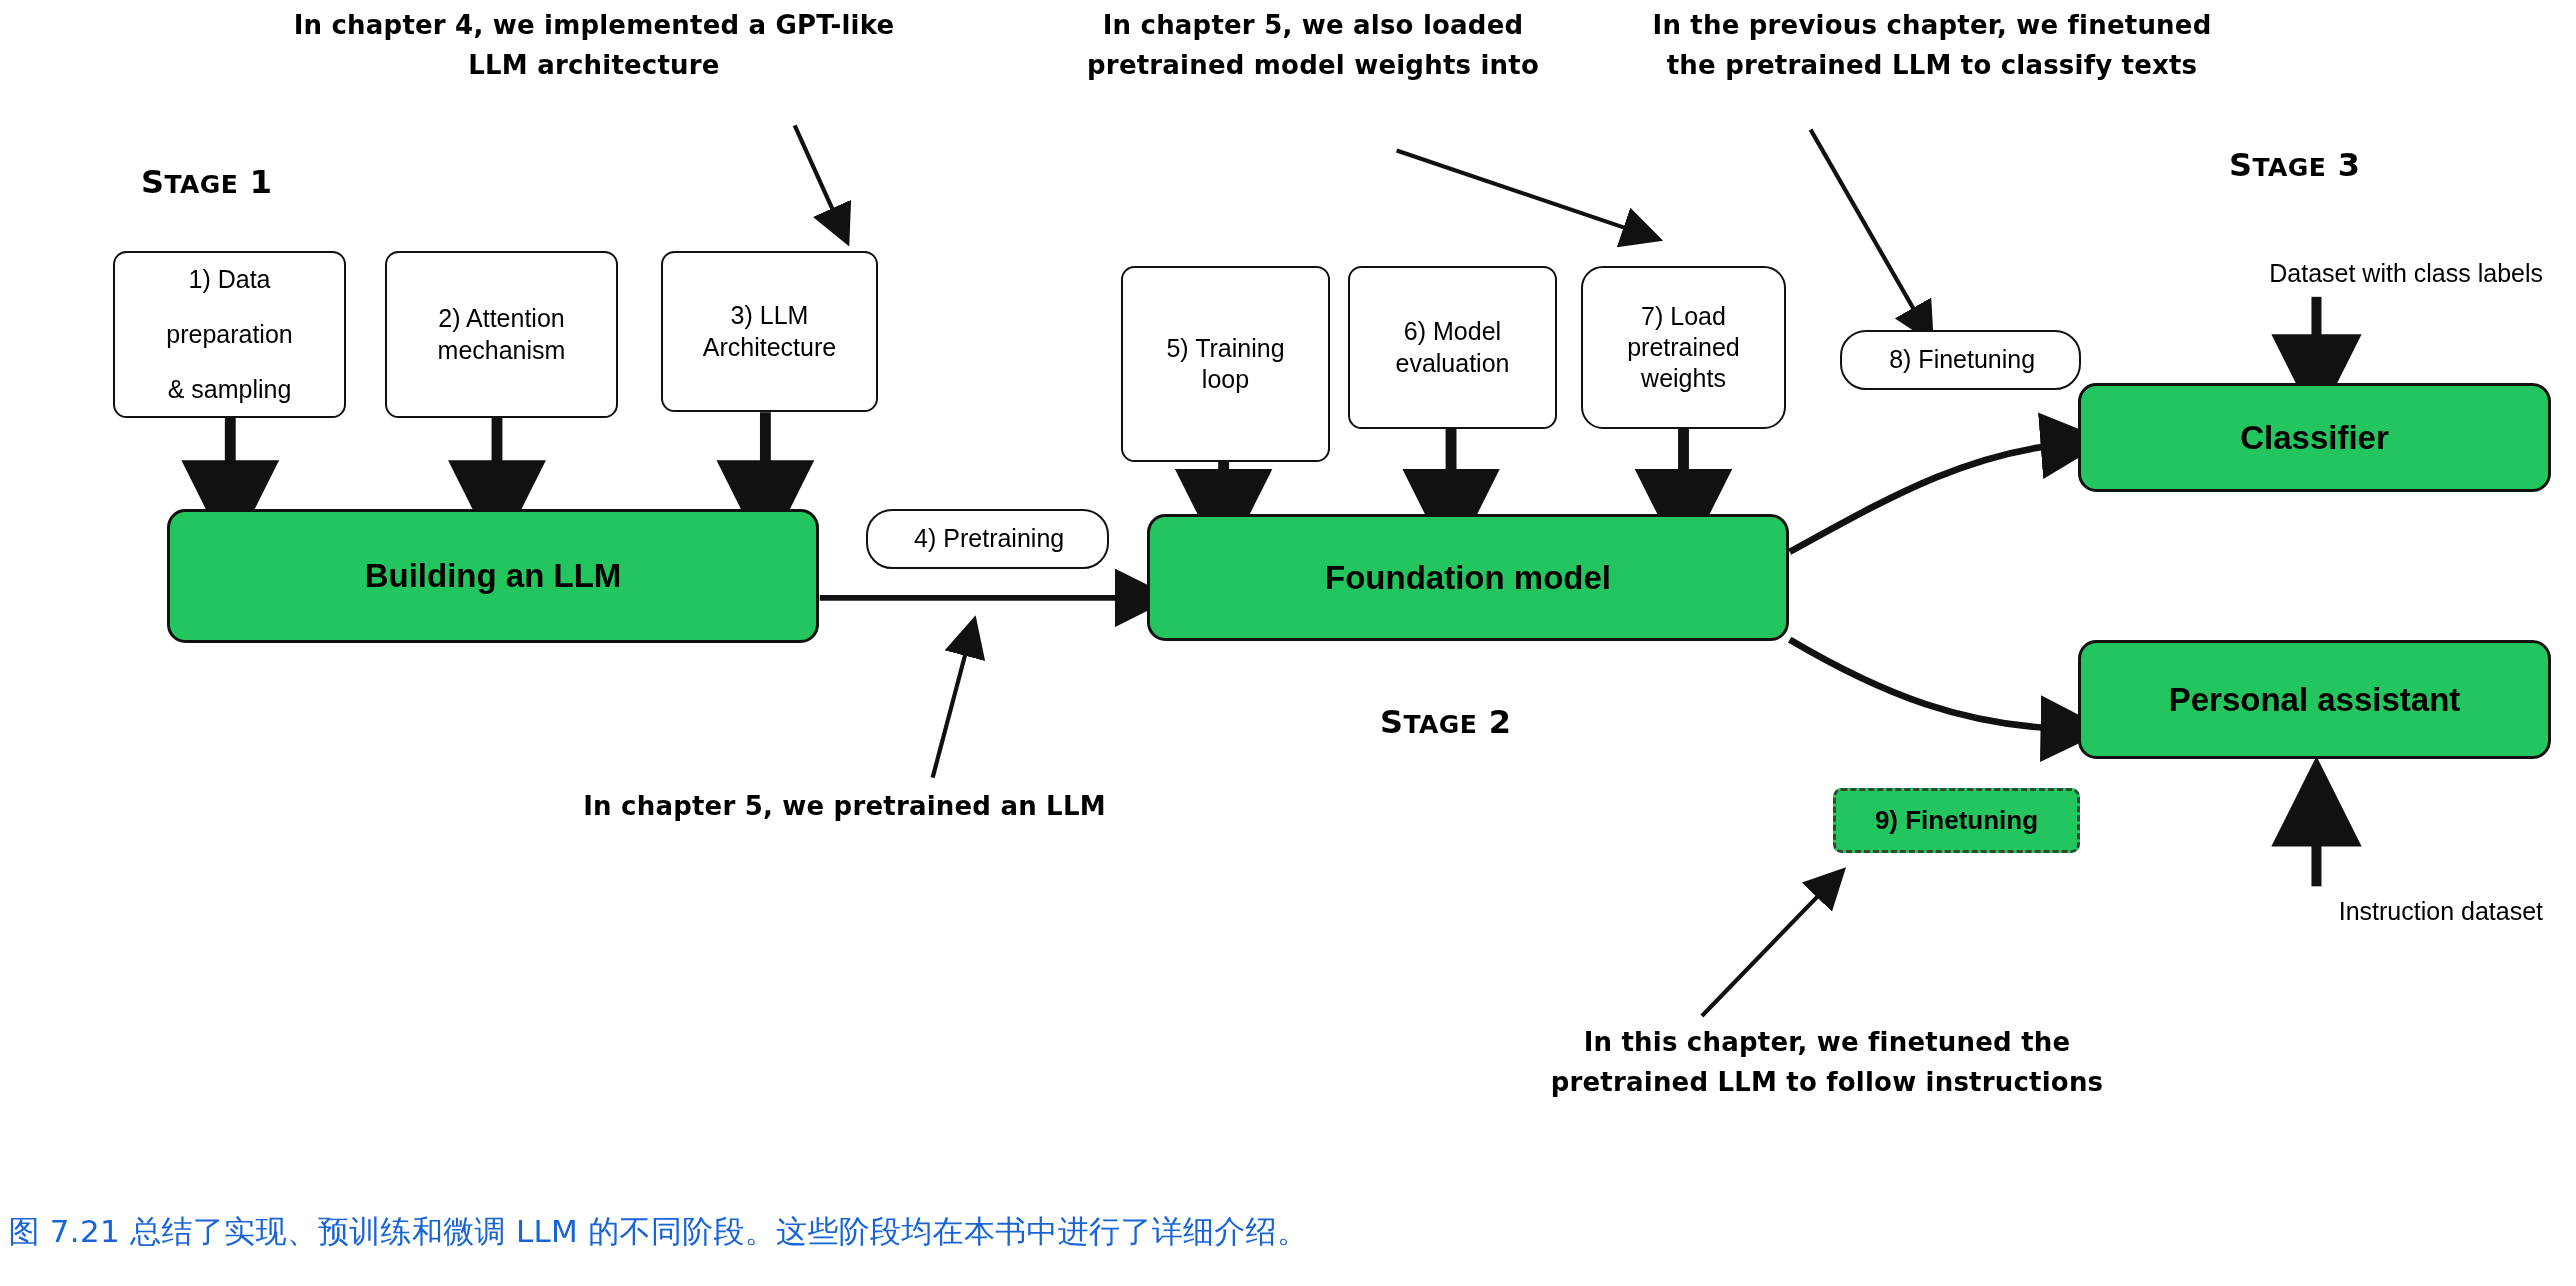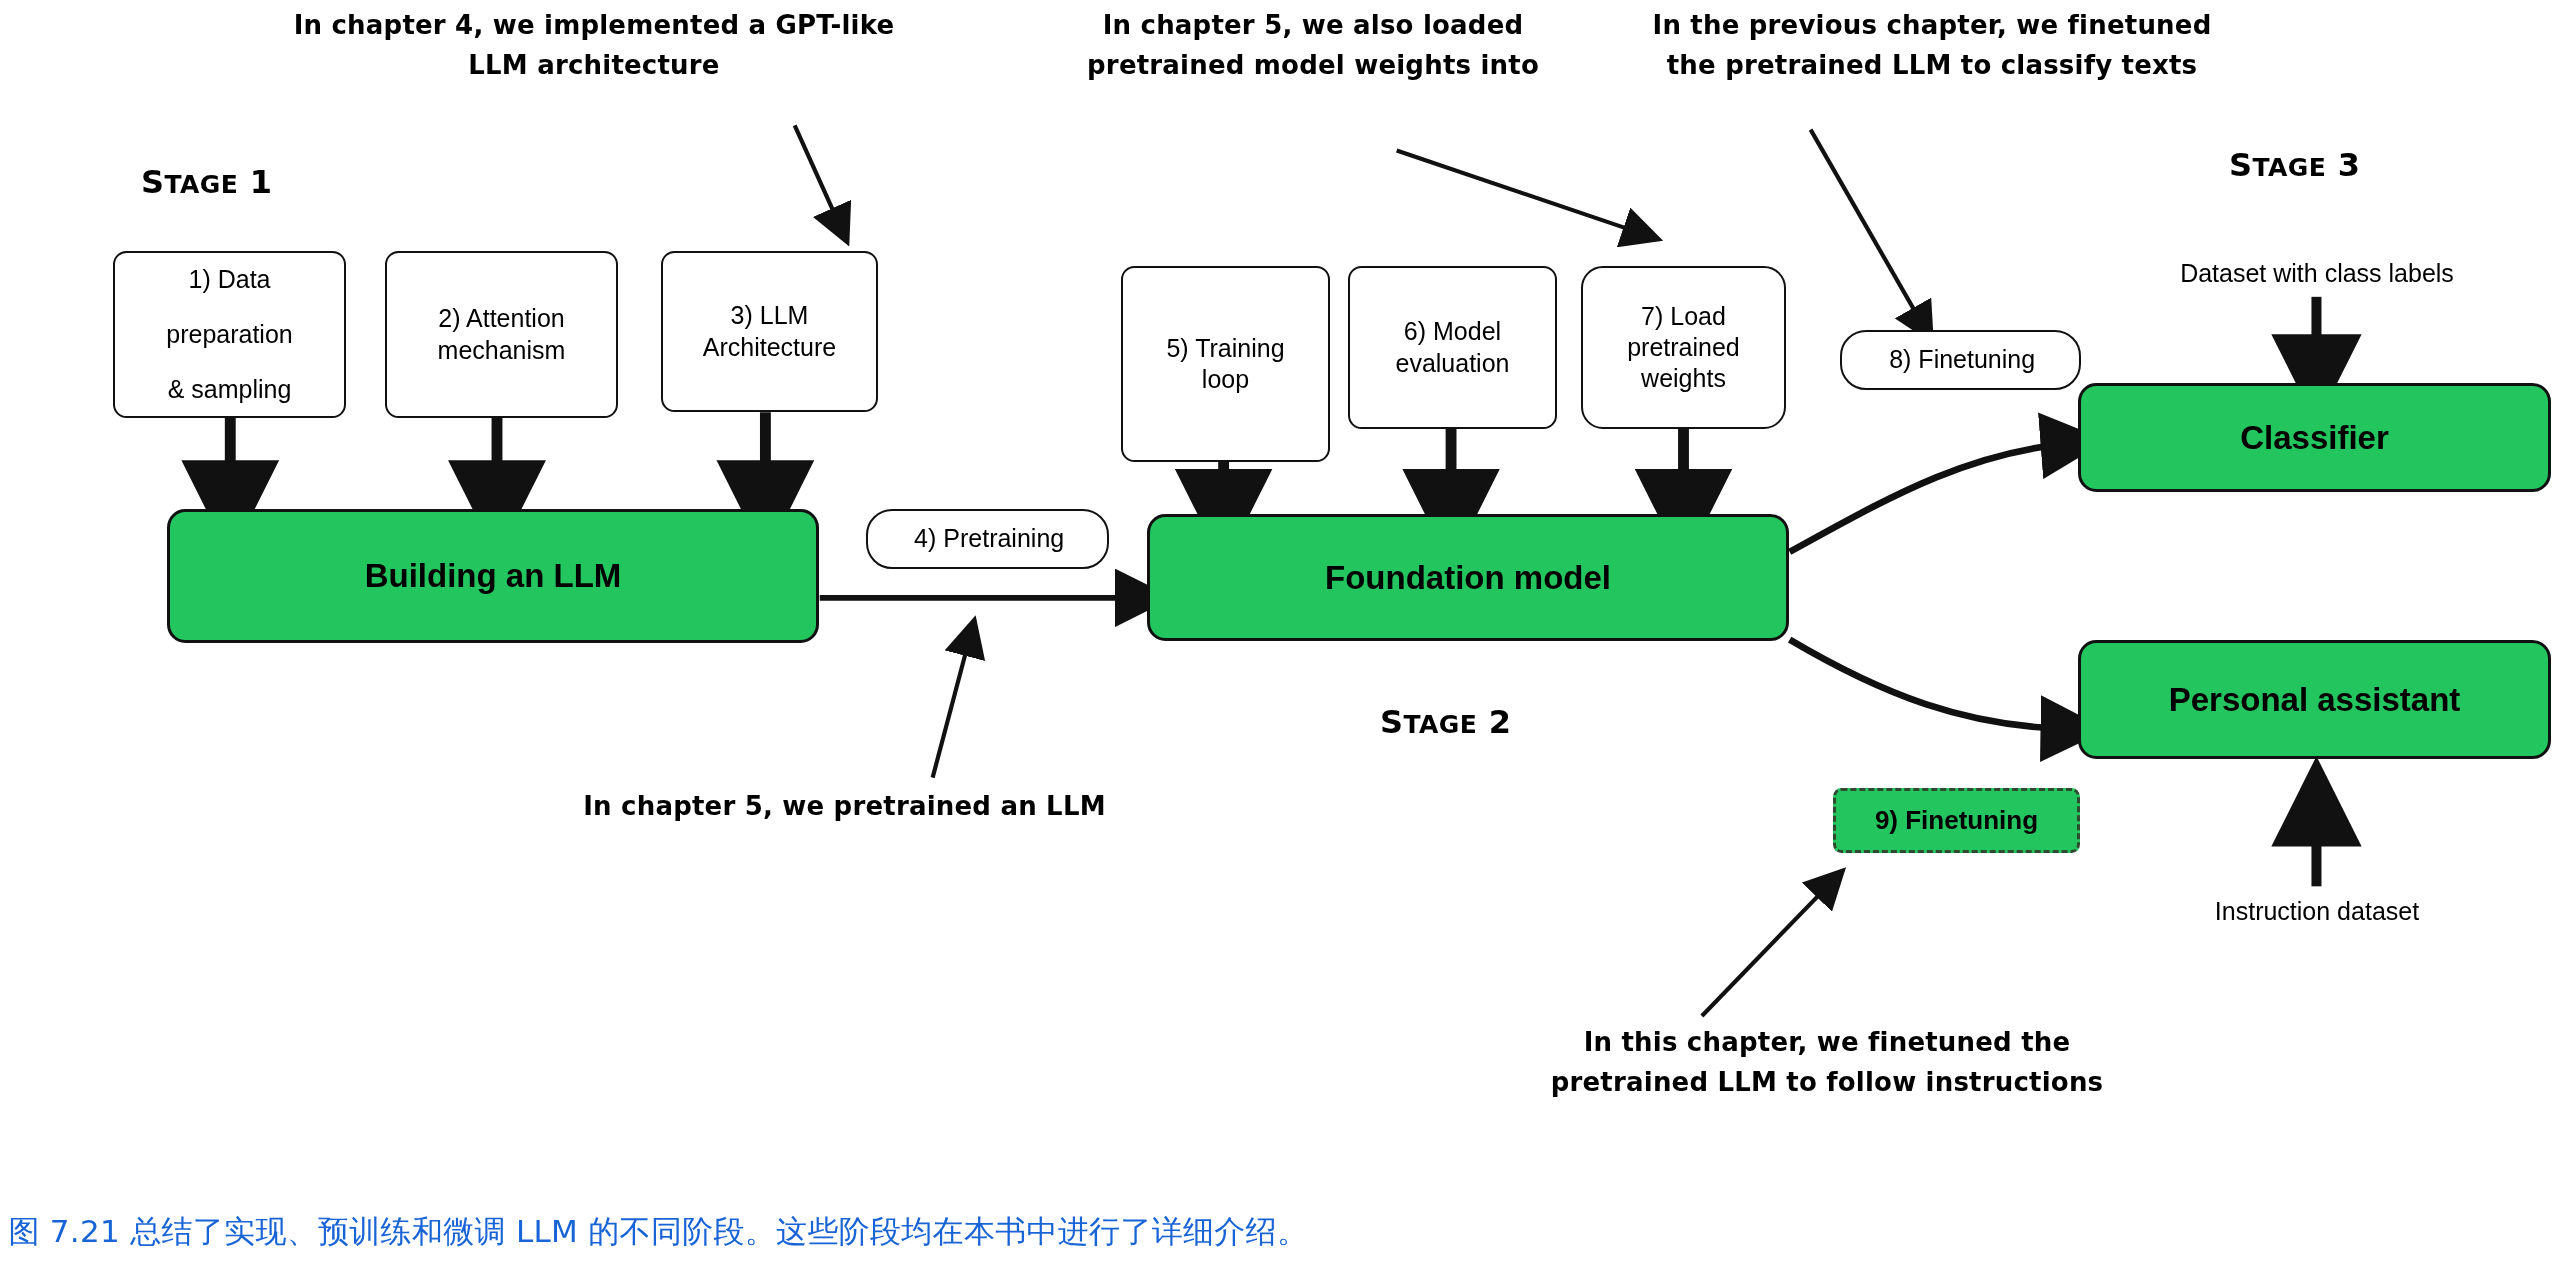--- a/index.html
+++ b/index.html
@@ -77,21 +77,21 @@
     border-radius: 8.4px;
     font-weight: 700;
     font-size: 26px;
   }
 
   
   .plain-label {
     font-family: "Liberation Sans", sans-serif;
     font-size: 25px;
     color: #000;
-    text-align: center;
+    text-align: right;
   }
 
   
   .caption {
     position: absolute;
     left: 8.4px;
     top: 1211px;
     font-family: "DejaVu Sans", sans-serif;
     font-size: 31px;
     color: #1864d6;

